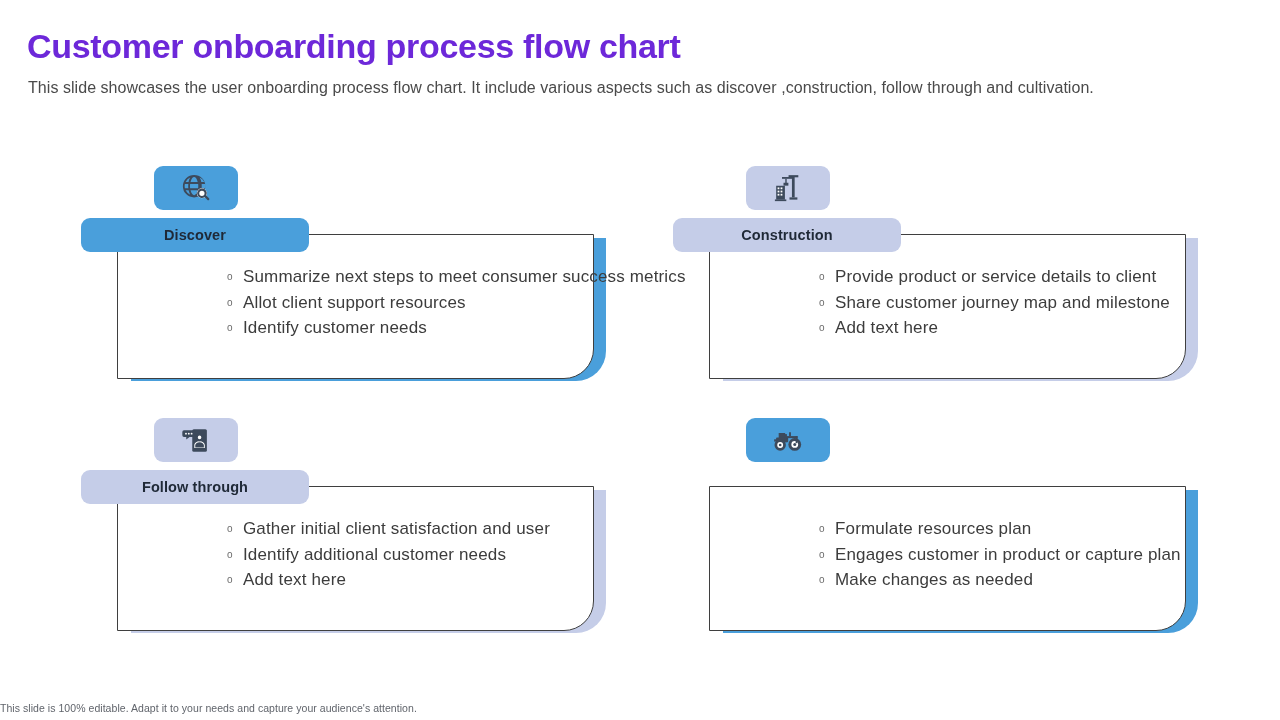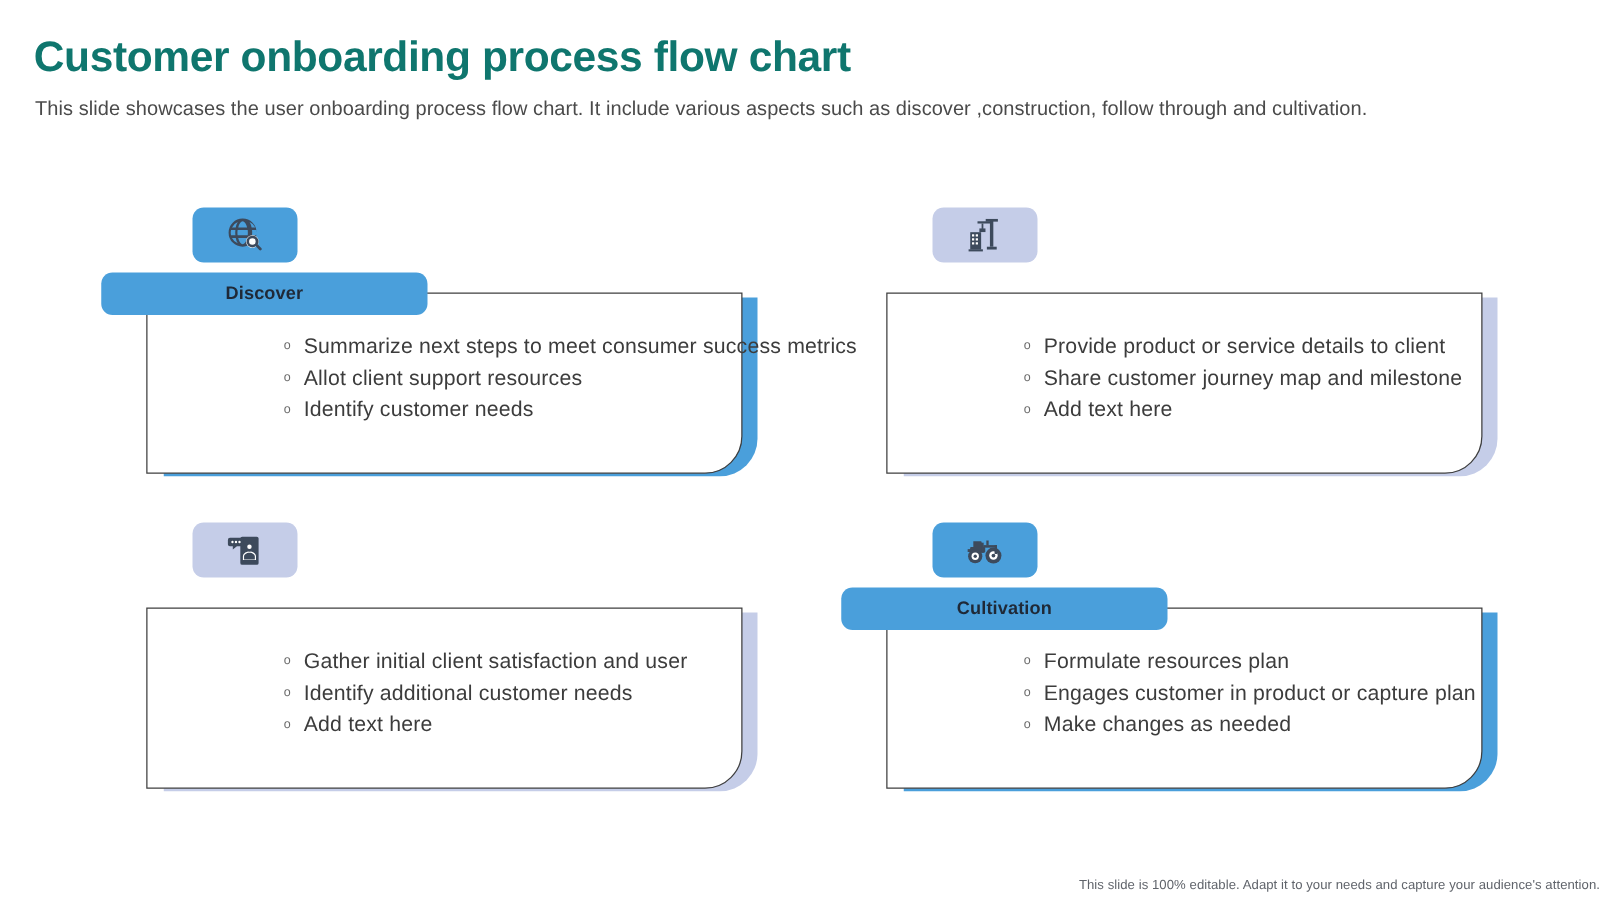--- a/index.html
+++ b/index.html
@@ -8,21 +8,21 @@
     background:#ffffff;
     font-family:"Liberation Sans","DejaVu Sans",sans-serif;
     position:relative;
     overflow:hidden;
     -webkit-font-smoothing:antialiased;
   }
 
   
   .slide-title{
     position:absolute; left:27px; top:26px;
-    font-size:34px; font-weight:700; color:#0f766e;
+    font-size:34px; font-weight:700; color:#6d28d9;
     letter-spacing:-0.3px; line-height:40px; white-space:nowrap;
   }
   .slide-subtitle{
     position:absolute; left:28px; top:79px;
     font-size:16px; font-weight:400; color:#4a4a4a;
     letter-spacing:0.05px; white-space:nowrap;
   }
 
   
   .grid{ position:absolute; left:0; top:0; width:1280px; height:720px; }
@@ -59,21 +59,21 @@
     width:477px; height:145px;
     background:#ffffff;
     border:1.1px solid #3f3f3f;
     border-bottom-right-radius:30px;
     z-index:2;
   }
 
   
   .card-header{
     position:absolute; left:0; top:52px;
-    width:261px; height:34px;
+    width:228px; height:34px;
     border-radius:9px;
     z-index:3;
     display:flex; align-items:center; justify-content:center;
   }
   .card-header-label{
     font-size:14.5px; font-weight:700; color:#1f2937;
     letter-spacing:0.1px; white-space:nowrap;
   }
 
   
@@ -94,21 +94,21 @@
     line-height:13px;
   }
   .bullet-text{
     font-size:17px; color:#3c3c3c; letter-spacing:0.15px;
     line-height:13px; white-space:nowrap;
   }
 
   
   .slide-footer{
     position:absolute; left:0; top:702px; width:1280px;
-    text-align:right;
+    text-align:left;
     font-size:10.5px; color:#60646b; letter-spacing:0.05px;
   }
 </style>
 </head>
 <body>
 
 <div class="slide-title">Customer onboarding process flow chart</div>
 <div class="slide-subtitle">This slide showcases the user onboarding process flow chart. It include various aspects such as discover ,construction, follow through and cultivation.</div>
 
 <div class="grid" id="grid">
@@ -162,20 +162,23 @@
         <rect x="8.1" y="15.4" width="1.9" height="1.9" fill="#ffffff"></rect>
         <rect x="4.9" y="18.8" width="1.9" height="1.9" fill="#ffffff"></rect>
         <rect x="8.1" y="18.8" width="1.9" height="1.9" fill="#ffffff"></rect>
         <rect x="4.9" y="22.2" width="1.9" height="1.9" fill="#ffffff"></rect>
         <rect x="8.1" y="22.2" width="1.9" height="1.9" fill="#ffffff"></rect>
         <rect x="2" y="28.2" width="12.2" height="1.8"></rect>
       </g>
     </svg>
         </span>
       </div>
+      <div class="card-header" style="background: rgb(197, 205, 232);">
+        <span class="card-header-label">Construction</span>
+      </div>
       <div class="bullets">
         <div class="bullet-row">
           <span class="bullet-mark">o</span>
           <span class="bullet-text">Provide  product or service  details to client</span>
         </div>
         <div class="bullet-row">
           <span class="bullet-mark">o</span>
           <span class="bullet-text">Share  customer journey  map and milestone</span>
         </div>
         <div class="bullet-row">
@@ -196,20 +199,23 @@
         <path d="M19.8 17.2c-3.2 0-5.6 1.9-5.6 4.3v3.1h11.2v-3.1c0-2.4-2.4-4.3-5.6-4.3z" fill="#ffffff"></path>
         <path d="M19.8 9.2a4 4 0 1 0 0 8 4 4 0 0 0 0-8zm0 2.1a1.9 1.9 0 1 1 0 3.8 1.9 1.9 0 0 1 0-3.8z"></path>
         <path d="M19.8 18.3c-2.7 0-4.6 1.5-4.6 3.3v2.4h9.2v-2.4c0-1.8-1.9-3.3-4.6-3.3z"></path>
         <path d="M3.2 5.6h10.1a1.8 1.8 0 0 1 1.8 1.8v3.6a1.8 1.8 0 0 1-1.8 1.8H9.1L5.6 15.5v-2.7H3.2a1.8 1.8 0 0 1-1.8-1.8V7.4a1.8 1.8 0 0 1 1.8-1.8z"></path>
         <circle cx="5.3" cy="9.2" r="1" fill="#ffffff"></circle>
         <circle cx="8.3" cy="9.2" r="1" fill="#ffffff"></circle>
         <circle cx="11.3" cy="9.2" r="1" fill="#ffffff"></circle>
       </g>
     </svg>
         </span>
+      </div>
+      <div class="card-header" style="background: rgb(197, 205, 232);">
+        <span class="card-header-label">Follow through</span>
       </div>
       <div class="bullets">
         <div class="bullet-row">
           <span class="bullet-mark">o</span>
           <span class="bullet-text">Gather initial client satisfaction and user</span>
         </div>
         <div class="bullet-row">
           <span class="bullet-mark">o</span>
           <span class="bullet-text">Identify additional  customer needs</span>
         </div>
@@ -236,23 +242,20 @@
         <circle cx="25.6" cy="21" r="7.2"></circle>
         <circle cx="25.6" cy="21" r="3.8" fill="#ffffff"></circle>
         <circle cx="25.6" cy="21" r="1.7"></circle>
         <rect x="16.5" y="11.6" width="12.2" height="2.3"></rect>
         <rect x="26.6" y="11.6" width="2.2" height="8"></rect>
         <path d="M19.2 7.4h2.1v4.4h-2.1z"></path>
       </g>
     </svg>
         </span>
       </div>
-      <div class="card-header" style="background: rgb(74, 159, 219);">
-        <span class="card-header-label">Cultivation</span>
-      </div>
       <div class="bullets">
         <div class="bullet-row">
           <span class="bullet-mark">o</span>
           <span class="bullet-text">Formulate resources  plan</span>
         </div>
         <div class="bullet-row">
           <span class="bullet-mark">o</span>
           <span class="bullet-text">Engages customer in product  or capture  plan</span>
         </div>
         <div class="bullet-row">

